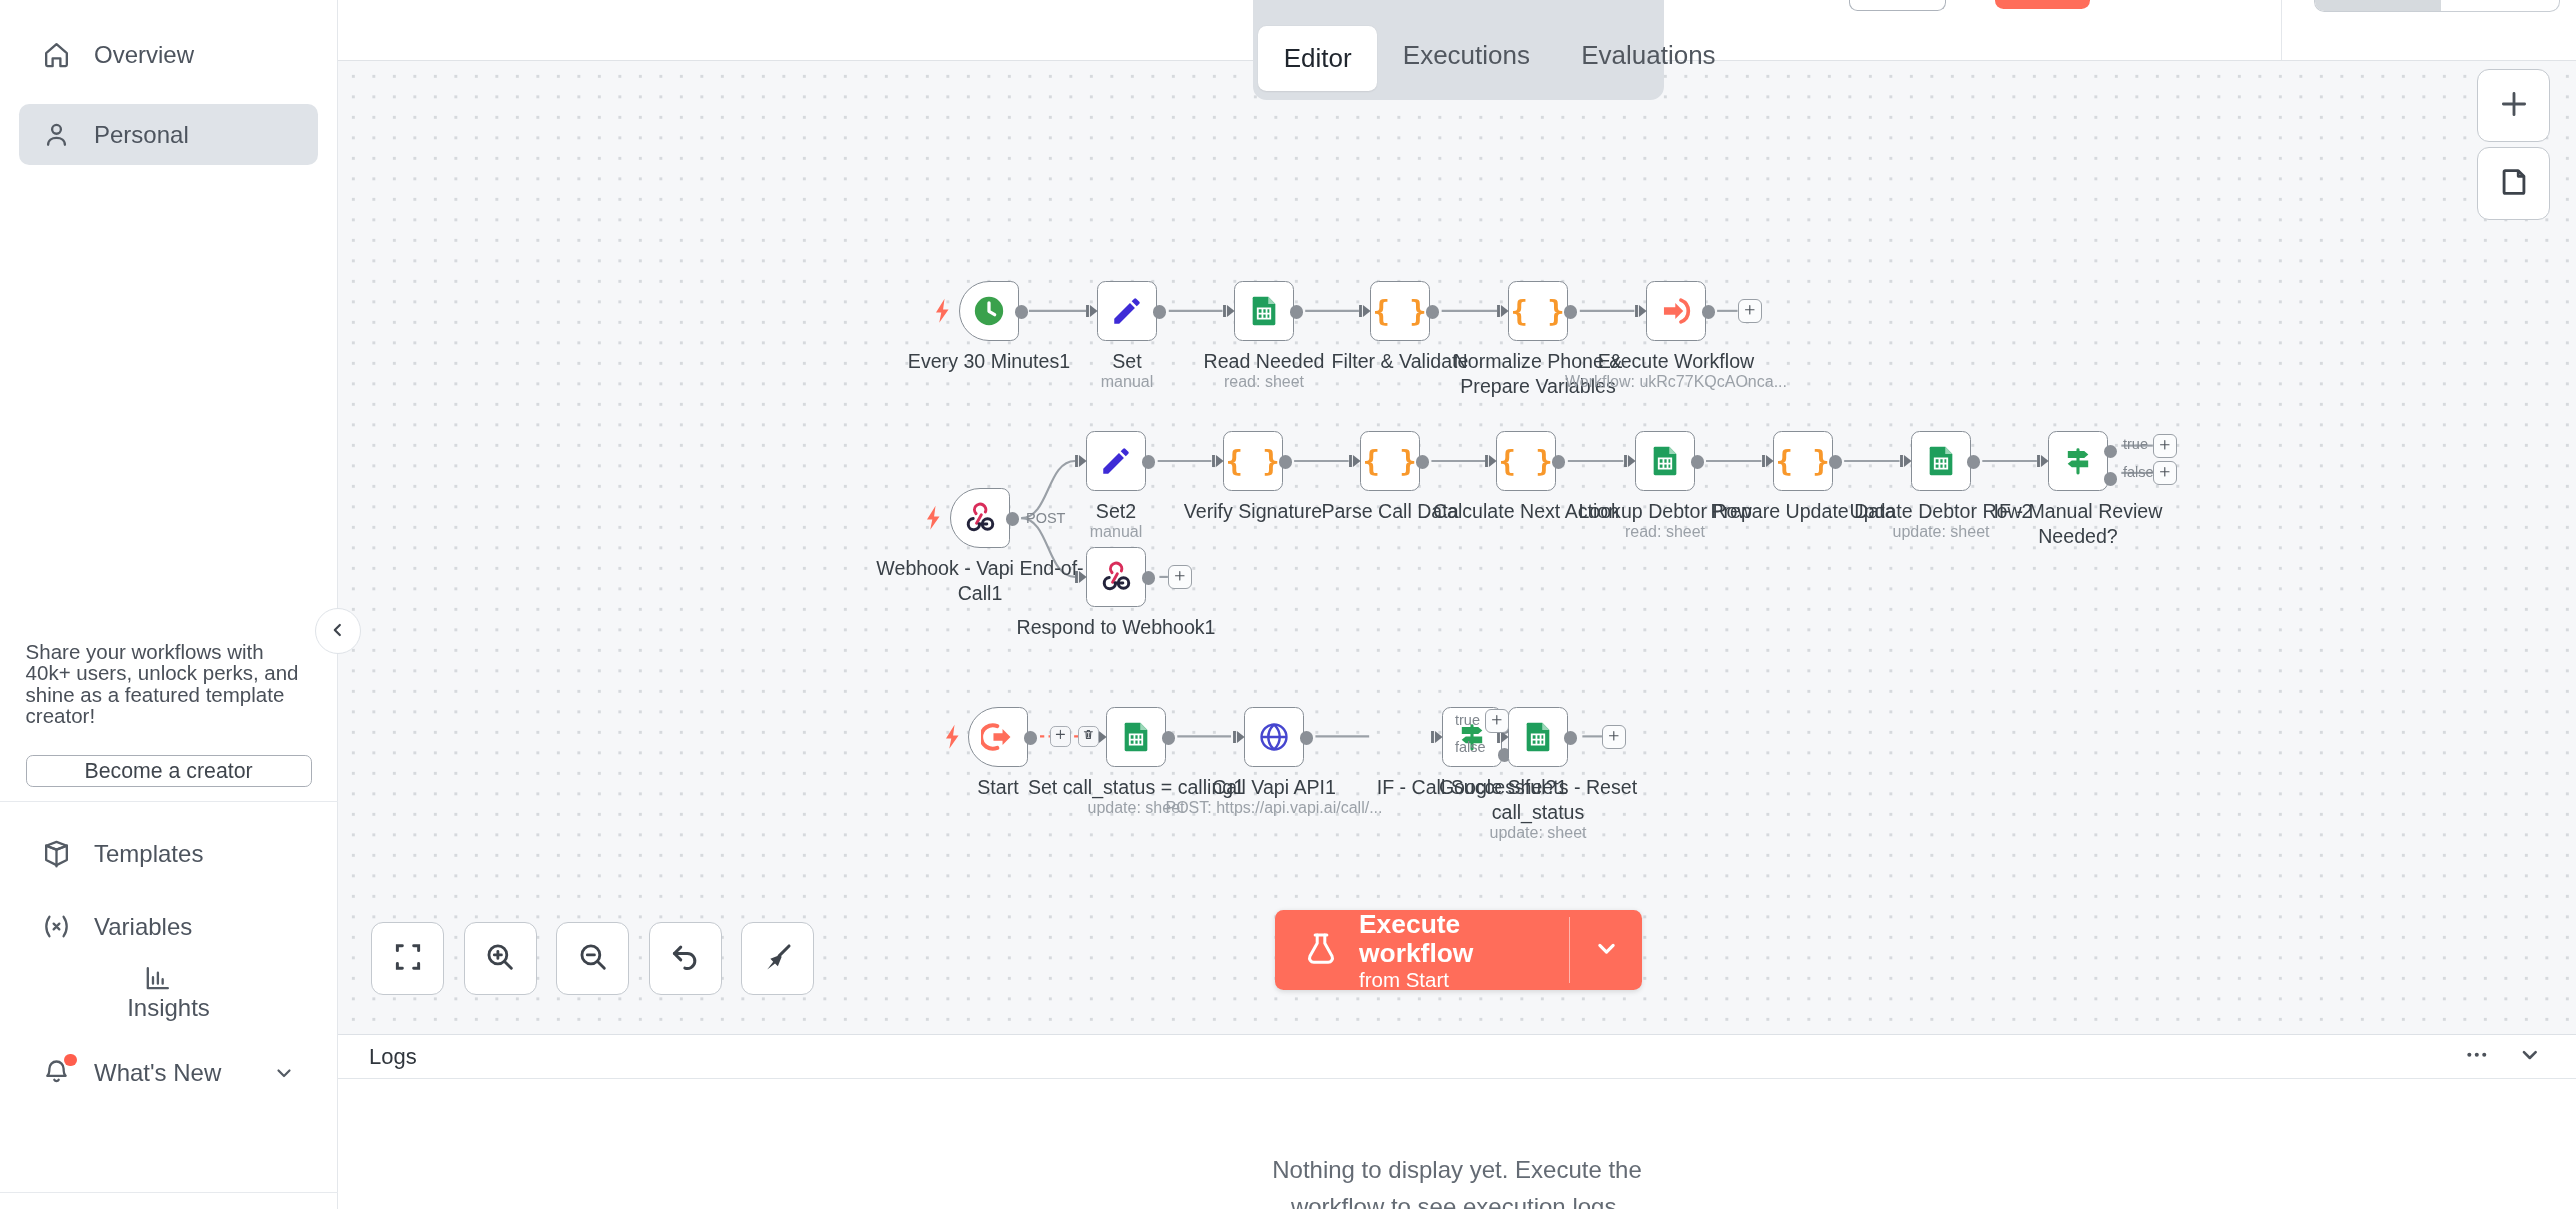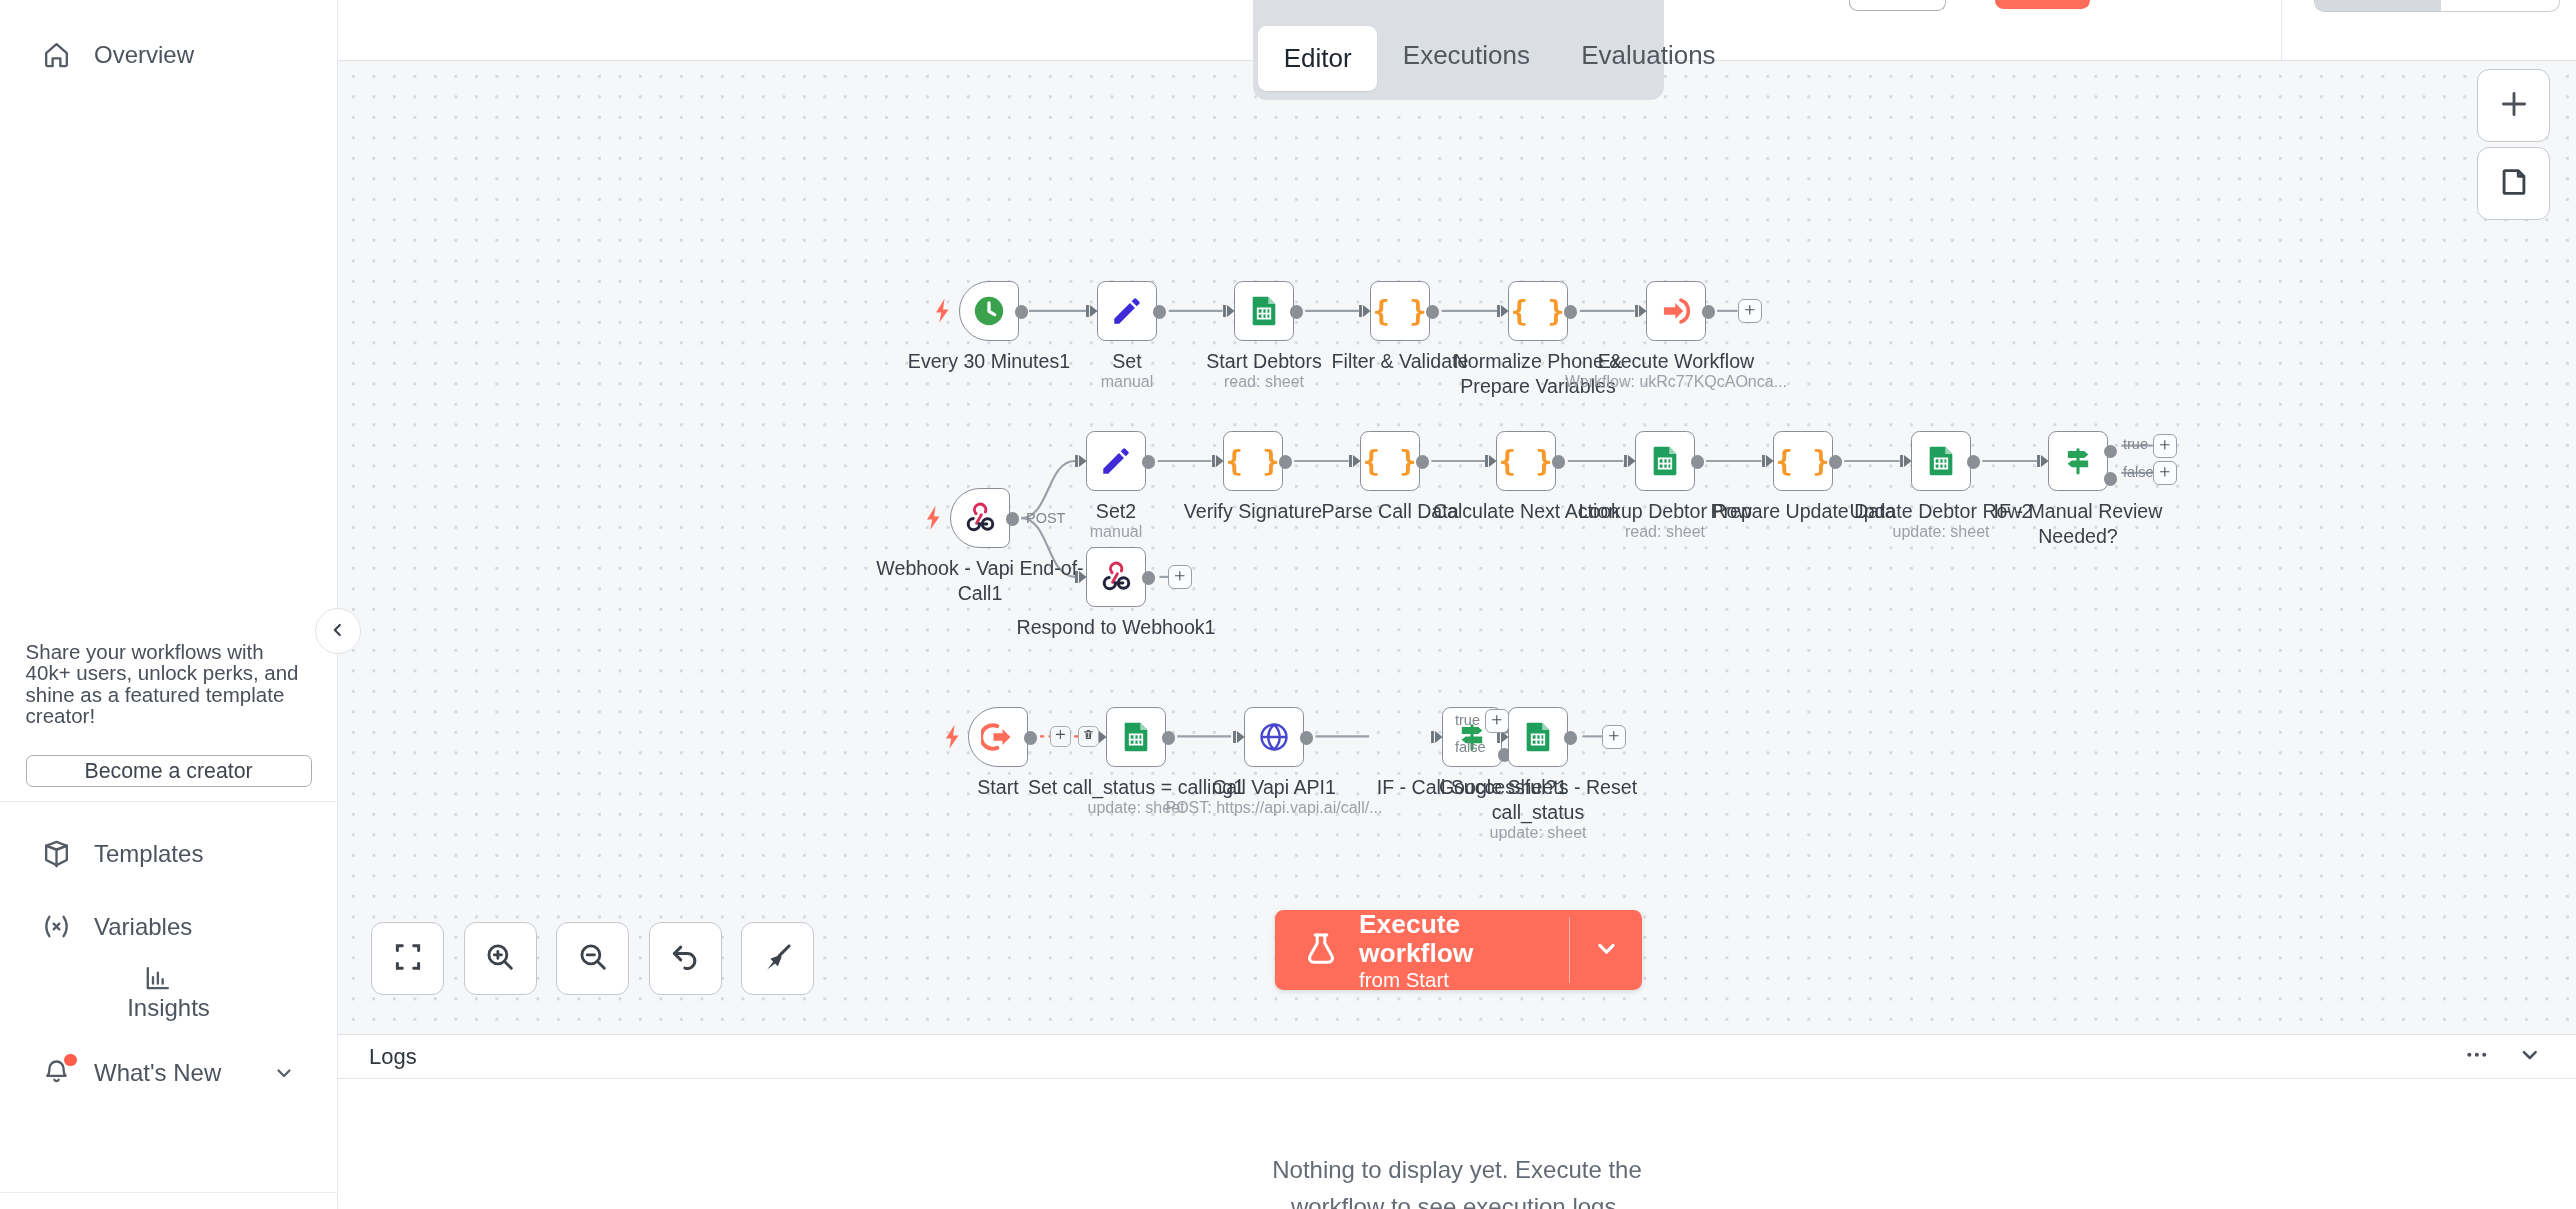--- a/index.html
+++ b/index.html
@@ -126,20 +126,27 @@
 <div id="page">
 
   <aside id="sidebar">
     <div id="sidebar-top">
         <div class="side-item">
           <span class="s-icon"><svg viewBox="0 0 24 24" fill="none" stroke="#545b64" stroke-width="1.8" stroke-linecap="round" stroke-linejoin="round">
               <path d="M4 11l8-7 8 7v9a1 1 0 0 1-1 1h-4v-6h-6v6H5a1 1 0 0 1-1-1z"></path>
             </svg></span>
           <span>Overview</span>
         </div>
+        <div class="side-item active gap-top">
+          <span class="s-icon"><svg viewBox="0 0 24 24" fill="none" stroke="#545b64" stroke-width="1.8" stroke-linecap="round" stroke-linejoin="round">
+              <circle cx="12" cy="8" r="3.4"></circle>
+              <path d="M5.5 20c0-3.6 2.9-5.4 6.5-5.4s6.5 1.8 6.5 5.4"></path>
+            </svg></span>
+          <span>Personal</span>
+        </div>
       </div>
     <div id="promo">
       <div>Share your workflows with 40k+ users, unlock perks, and shine as a featured template creator!</div>
       <button id="promo-btn">Become a creator</button>
     </div>
     <div class="side-divider" style="top:801px"></div>
     <div id="sidebar-bottom">
         <div class="b-item side-item" style="margin: 0px; border-radius: 0px;">
           <span class="s-icon"><svg viewBox="0 0 24 24" fill="none" stroke="#545b64" stroke-width="1.8" stroke-linecap="round" stroke-linejoin="round">
               <path d="M12 3l8 3-8 3-8-3z"></path>
@@ -312,21 +319,21 @@
             <path d="M7.6 13.8h8.8M10.9 10.2v7.2M13.8 10.2v7.2" stroke="#fff" stroke-width="1.3"></path>
           </svg>
         </span>
         <span class="in-arrow">
           <svg viewBox="0 0 14 16" fill="#70767e">
             <path d="M0 1h3.4v14H0z"></path>
             <path d="M4.6 1l9 7-9 7z"></path>
           </svg>
         </span>
         <span class="out-dot" style="right:-10.2px;top:23px"></span>
-        <span class="node-label">Start Debtors</span>
+        <span class="node-label">Read Needed</span>
         <span class="node-sub" style="top:91px">read: sheet</span>
       </div>
       <div class="node" style="left: 1032px; top: 220px;">
         <span class="node-icon"><span class="braces">{ }</span></span>
         <span class="in-arrow">
           <svg viewBox="0 0 14 16" fill="#70767e">
             <path d="M0 1h3.4v14H0z"></path>
             <path d="M4.6 1l9 7-9 7z"></path>
           </svg>
         </span>

